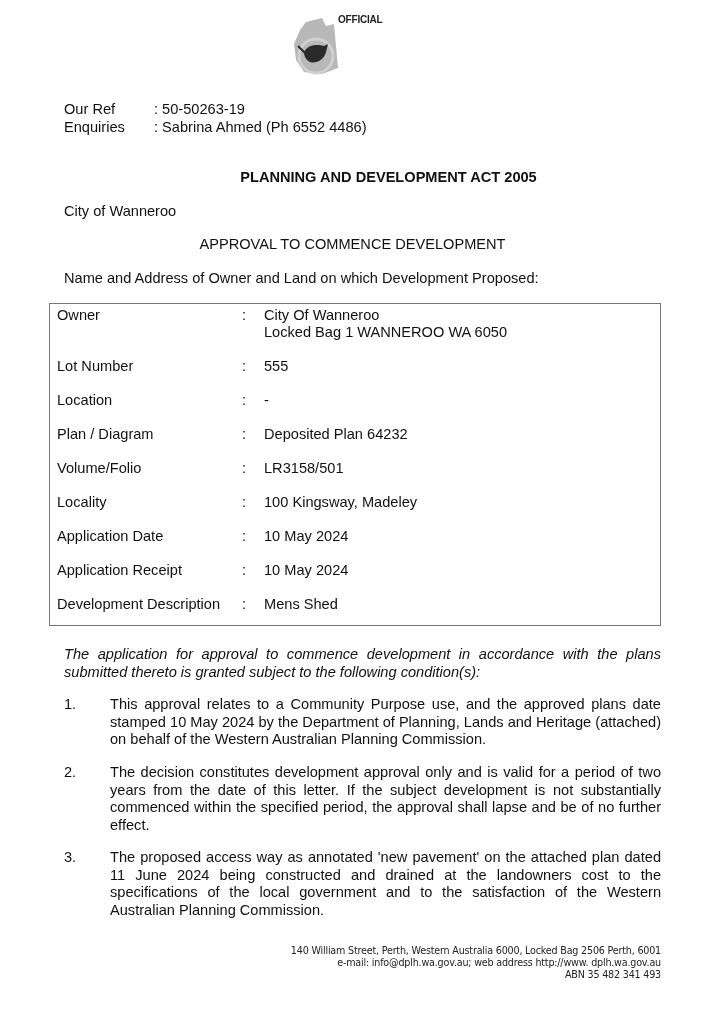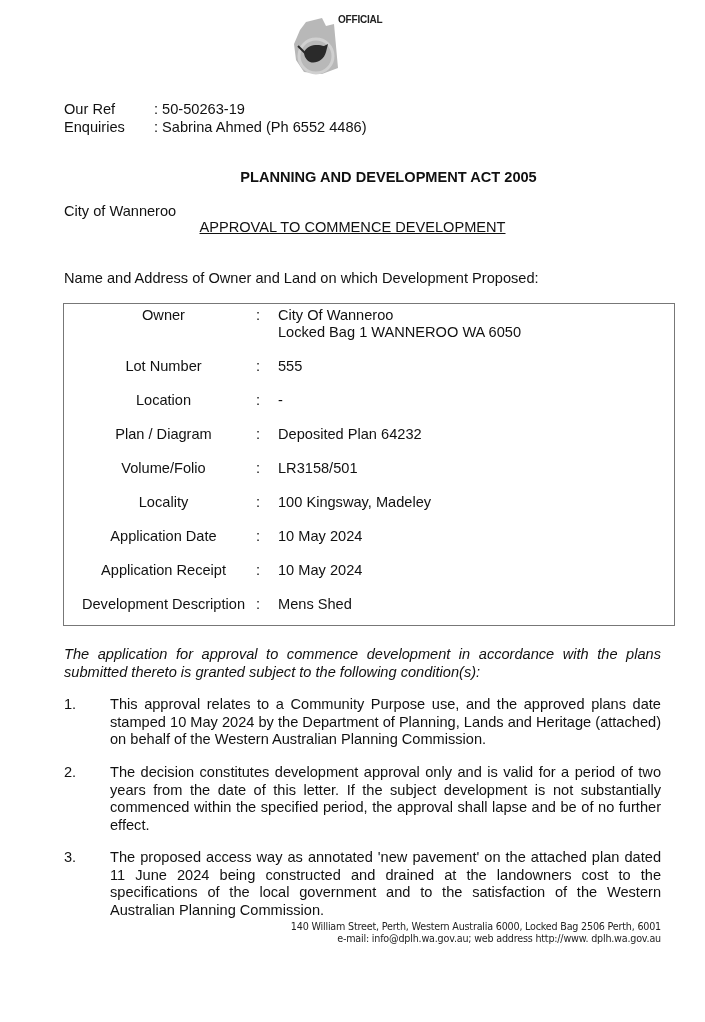--- a/index.html
+++ b/index.html
@@ -5,30 +5,30 @@
   html, body { margin:0; padding:0; background:#ffffff; }
   body { width:705px; height:1022px; position:relative; overflow:hidden;
          font-family:"Liberation Sans", sans-serif; color:#111; font-size:14.6px; }
   .abs { position:absolute; }
   .logo { left:292px; top:14px; width:140px; height:66px; }
   .logo-text { position:absolute; left:44px; top:2px; font-size:15.5px; line-height:14.5px; color:#444; letter-spacing:-0.3px; }
   .logo-official { position:absolute; left:46px; top:0px; font-size:10px; font-weight:bold; color:#222; letter-spacing:-0.2px; }
   .ref-row { left:64px; font-size:14.6px; line-height:18px; }
   .ref-label { display:inline-block; width:90px; }
   .center { left:0; width:705px; text-align:center; }
-  .table-box { left:63px; top:303px; width:612px; height:323px; border:1px solid #777; box-sizing:border-box;text-align:center; }
+  .table-box { left:49px; top:303px; width:612px; height:323px; border:1px solid #777; box-sizing:border-box; }
   .trow { position:absolute; left:7px; font-size:14.6px; line-height:18px; }
   .tlabel { position:absolute; left:0; width:185px; white-space:nowrap; }
   .tcolon { position:absolute; left:185px; }
   .tval { position:absolute; left:207px; white-space:nowrap; }
   .para { left:64px; width:597px; text-align:justify; line-height:18px; font-size:14.6px;font-style:italic; }
   .cond { left:64px; width:597px; font-size:14.6px; line-height:17.5px; }
   .cond-num { position:absolute; left:0; top:0; }
   .cond-text { position:absolute; left:46px; width:551px; text-align:justify; text-align-last:left; }
-  .footer { right:44px; text-align:right; font-family:"DejaVu Sans", sans-serif; font-size:9.6px; line-height:12px; color:#222; letter-spacing:-0.2px; }
+  .footer { right:44px; text-align:right; font-family:"DejaVu Sans", sans-serif; font-size:9.6px; line-height:12px; color:#222; letter-spacing:-0.2px;margin-top:24px; }
 </style>
 </head>
 <body>
 
 <div class="abs logo">
   <svg width="60" height="62" viewBox="0 0 60 62" style="position:absolute;left:0;top:2px;">
     <path d="M14 6 L30 2 L34 10 L42 8 L44 30 L46 52 L30 58 L12 56 L4 44 L2 28 L8 14 Z" fill="#b8b8b8"></path>
     <circle cx="24" cy="40" r="17" fill="none" stroke="#d0d0d0" stroke-width="3"></circle>
     <path d="M12 36 C16 28 26 28 32 30 L36 28 L34 36 C32 44 24 48 18 46 C14 44 12 40 12 36 Z" fill="#2a2a2a"></path>
     <path d="M6 30 C10 34 12 36 14 38" stroke="#2a2a2a" stroke-width="2" fill="none"></path>
@@ -38,21 +38,21 @@
 
 <div class="abs ref-row" style="top:100px;">
   <span class="ref-label">Our Ref</span><span>: 50-50263-19</span>
 </div>
 <div class="abs ref-row" style="top:118px;">
   <span class="ref-label">Enquiries</span><span>: Sabrina Ahmed (Ph 6552 4486)</span>
 </div>
 
 <div class="abs center" style="top:169px; font-weight:bold;margin-left:36px;">PLANNING AND DEVELOPMENT ACT 2005</div>
 <div class="abs" style="left:64px; top:203px;">City of Wanneroo</div>
-<div class="abs center" style="top:219px;text-decoration:underline;">APPROVAL TO COMMENCE DEVELOPMENT</div>
+<div class="abs center" style="top:236px;">APPROVAL TO COMMENCE DEVELOPMENT</div>
 <div class="abs" style="left:64px; top:270px;">Name and Address of Owner and Land on which Development Proposed:</div>
 
 <div class="abs table-box">
   <div class="trow" style="top:2px;">
     <span class="tlabel">Owner</span>
     <span class="tcolon">:</span>
     <span class="tval">City Of Wanneroo</span>
     <span class="tval" style="top:17px;">Locked Bag 1 WANNEROO WA 6050</span>
   </div>
   <div class="trow" style="top:53px;">
@@ -108,13 +108,14 @@
   <span class="cond-text">The decision constitutes development approval only and is valid for a period of two years from the date of this letter. If the subject development is not substantially commenced within the specified period, the approval shall lapse and be of no further effect.</span>
 </div>
 <div class="abs cond" style="top:849px;">
   <span class="cond-num">3.</span>
   <span class="cond-text">The proposed access way as annotated 'new pavement' on the attached plan dated 11 June 2024 being constructed and drained at the landowners cost to the specifications of the local government and to the satisfaction of the Western Australian Planning Commission.</span>
 </div>
 
 <div class="abs footer" style="top:921px;">
   <div>140 William Street, Perth, Western Australia  6000, Locked Bag 2506 Perth, 6001</div>
   <div>e-mail:  info@dplh.wa.gov.au;    web address http://www. dplh.wa.gov.au</div>
+  <div>ABN 35 482 341 493</div>
 </div>
 
 </body></html>

